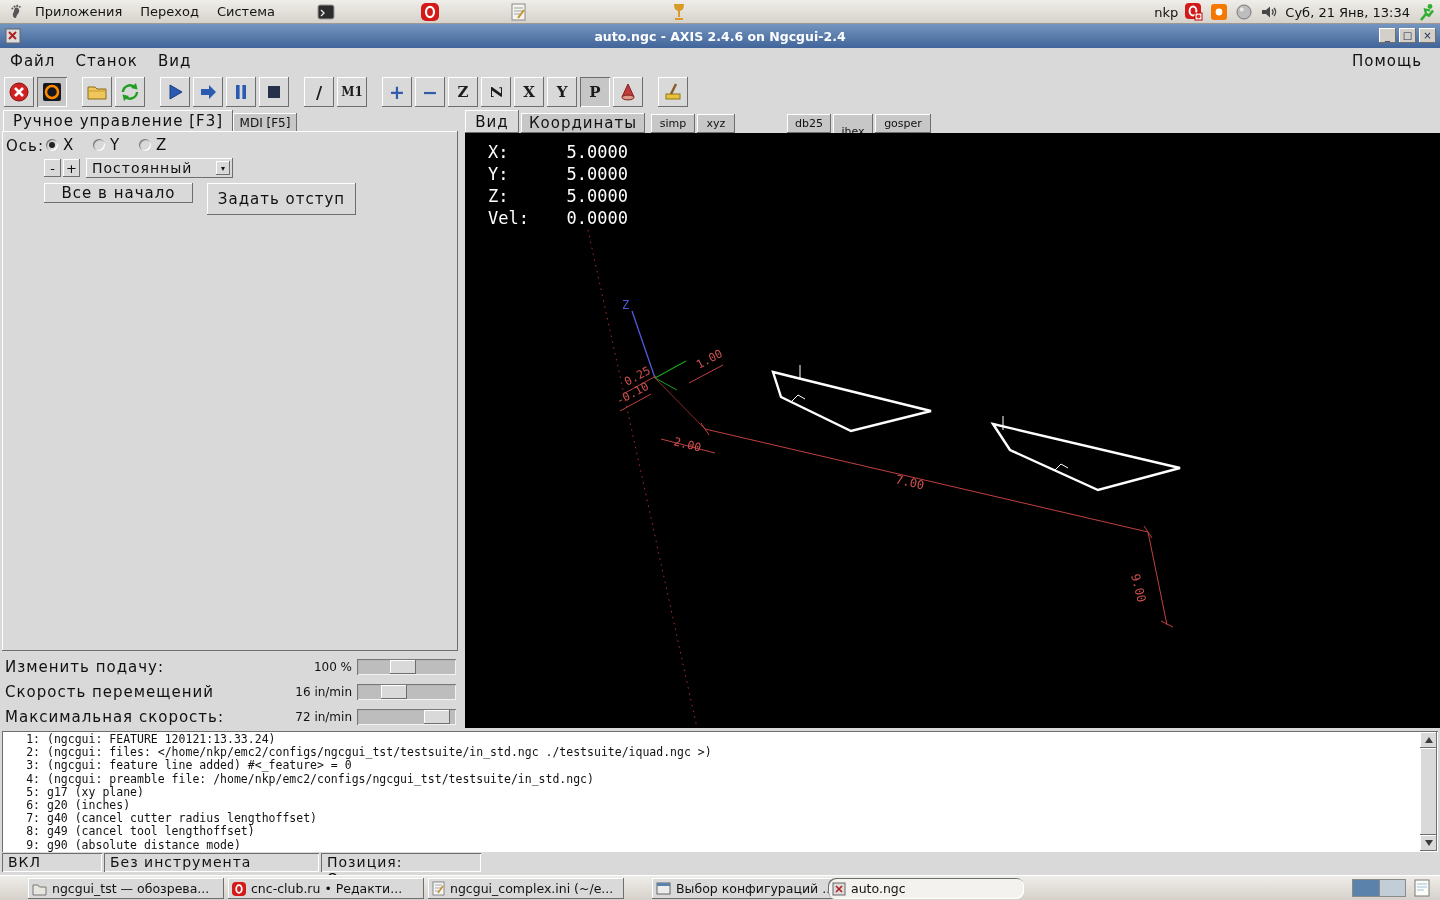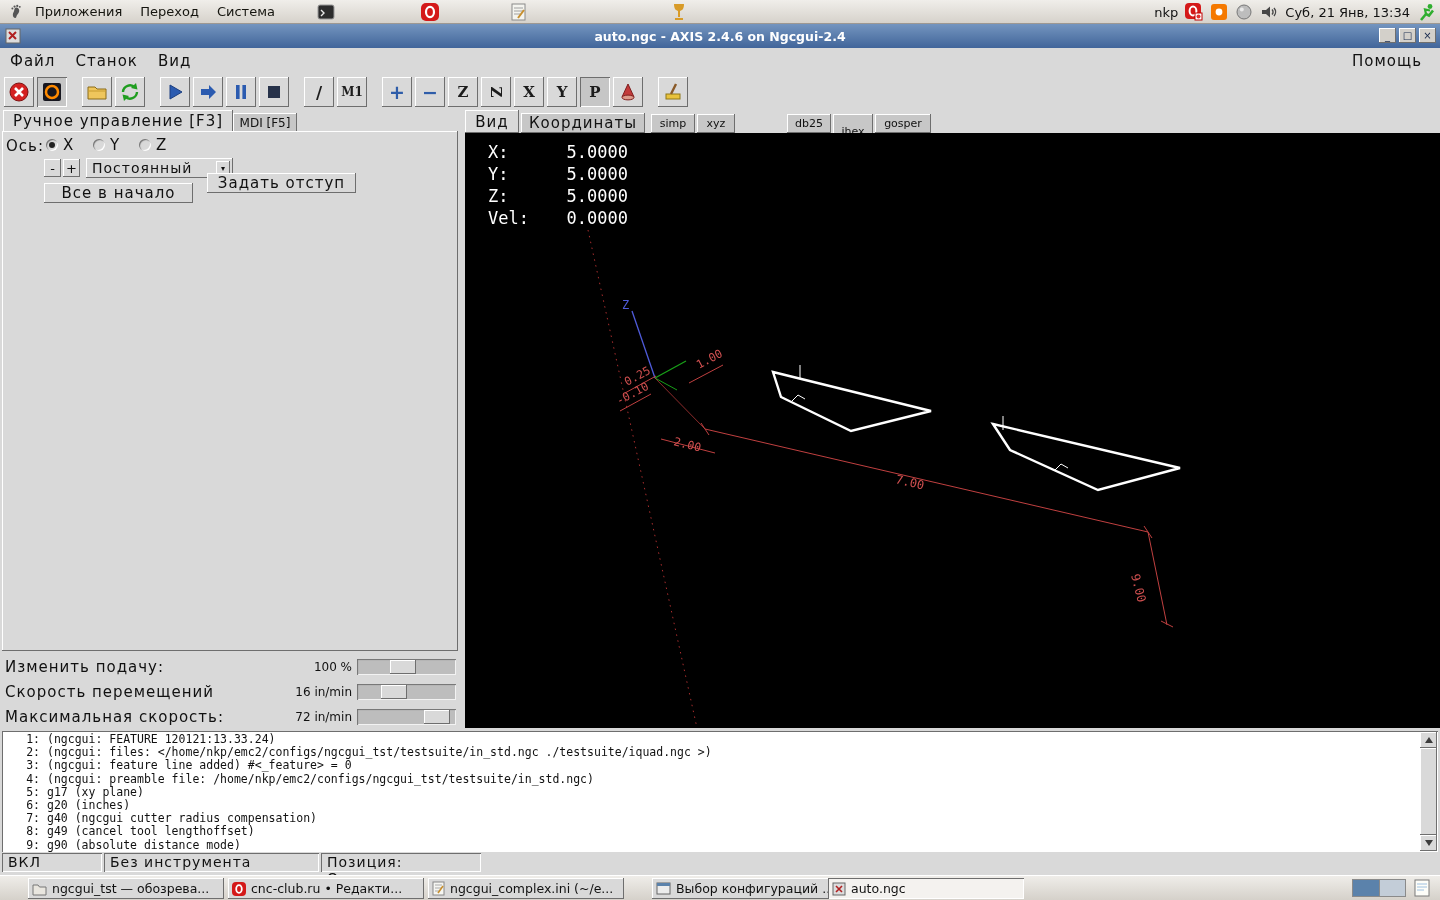--- a/index.html
+++ b/index.html
@@ -81,21 +81,21 @@
   #sb-thumb{position:absolute;left:0;top:16px;width:17px;height:87px;}
 
   
   .status-box{position:absolute;top:853px;height:19px;font-size:14px;padding:1px 0 0 6px;letter-spacing:1px;}
 
   
   #taskbar{position:absolute;left:0;top:875px;width:1440px;height:25px;
     background:linear-gradient(#efede9,#d5d1ca);border-top:1px solid #fff;}
   .task-item{position:absolute;top:2px;height:21px;width:196px;display:flex;align-items:center;gap:5px;
     padding:0 4px;font-size:12.5px;overflow:hidden;white-space:nowrap;}
-  .task-item.active{background:#f4f2ef;box-shadow:inset 1px 1px 0 #6e6e6e,inset -1px -1px 0 #fff;}
+  .task-item.active{background:#f4f2ef;box-shadow:inset 1px 1px 0 #6e6e6e,inset -1px -1px 0 #fff;border-radius:8px;}
   #pager{position:absolute;left:1352px;top:3px;width:54px;height:18px;display:flex;border:1px solid #8a8a8a;}
   .ws{width:26px;height:16px;}
 </style>
 </head>
 <body>
 
 <div id="gnome-panel">
   <span class="launcher" style="position:static;margin-left:6px;">
     <svg width="18" height="18" viewBox="0 0 20 20">
         <path d="M10.5 5c1.8 0 3.1 1.5 3.1 3.5 0 2.3-1.6 3.3-2.6 5.2-.8 1.6-.4 2.9-1.8 2.9-1.5 0-2.9-1.4-2.7-3.9.2-2.1 1-2.5 1.4-4.2C8.3 6.2 8.9 5 10.5 5z" fill="#555"></path>
@@ -313,21 +313,21 @@
 </span>
 
 <span class="abs small-btn out" style="left:44px;top:159px;width:17px;height:18px;">-</span>
 <span class="abs small-btn out" style="left:63px;top:159px;width:17px;height:18px;">+</span>
 <span class="abs out" style="left:86px;top:158px;width:147px;height:20px;display:flex;align-items:center;">
   <span class="cyr" style="padding-left:6px;font-size:14px;flex:1;">Постоянный</span>
   <span class="out" style="width:14px;height:14px;margin-right:3px;display:flex;align-items:center;justify-content:center;font-size:8px;">▾</span>
 </span>
 
 <span class="abs tk-btn out cyr" style="left:44px;top:183px;width:149px;height:20px;">Все в начало</span>
-<span class="abs tk-btn out cyr" style="left:207px;top:173px;width:149px;height:20px;">Задать отступ</span>
+<span class="abs tk-btn out cyr" style="left:207px;top:183px;width:149px;height:32px;">Задать отступ</span>
 
 <div class="slider-row" style="top:656px;">
   <span class="slider-label cyr">Изменить подачу:</span>
   <span class="slider-value">100 %</span>
   <span class="trough">
       <span class="shandle out" style="left:33px;"></span>
     </span>
 </div>
 <div class="slider-row" style="top:681px;">
   <span class="slider-label cyr">Скорость перемещений</span>
@@ -408,21 +408,21 @@
   </div>
 </div>
 
 <div class="abs" id="gcode">
   <div class="gline"><span class="gnum">1:</span><span>(ngcgui: FEATURE 120121:13.33.24)</span></div>
   <div class="gline"><span class="gnum">2:</span><span>(ngcgui: files: &lt;/home/nkp/emc2/configs/ngcgui_tst/testsuite/in_std.ngc ./testsuite/iquad.ngc &gt;)</span></div>
   <div class="gline"><span class="gnum">3:</span><span>(ngcgui: feature line added) #&lt;_feature&gt; = 0</span></div>
   <div class="gline"><span class="gnum">4:</span><span>(ngcgui: preamble file: /home/nkp/emc2/configs/ngcgui_tst/testsuite/in_std.ngc)</span></div>
   <div class="gline"><span class="gnum">5:</span><span>g17 (xy plane)</span></div>
   <div class="gline"><span class="gnum">6:</span><span>g20 (inches)</span></div>
-  <div class="gline"><span class="gnum">7:</span><span>g40 (ngcgui cutter radius compensation)</span></div>
+  <div class="gline"><span class="gnum">7:</span><span>g40 (cancel cutter radius lengthoffset)</span></div>
   <div class="gline"><span class="gnum">8:</span><span>g49 (cancel tool lengthoffset)</span></div>
   <div class="gline"><span class="gnum">9:</span><span>g90 (absolute distance mode)</span></div>
   <div id="gcode-scrollbar">
     <span class="sb-btn out" style="top:0;">
         <span class="tri-up"></span>
       </span>
     <span id="sb-thumb" class="out"></span>
     <span class="sb-btn out" style="bottom:0;top:auto;">
         <span class="tri-down"></span>
       </span>

